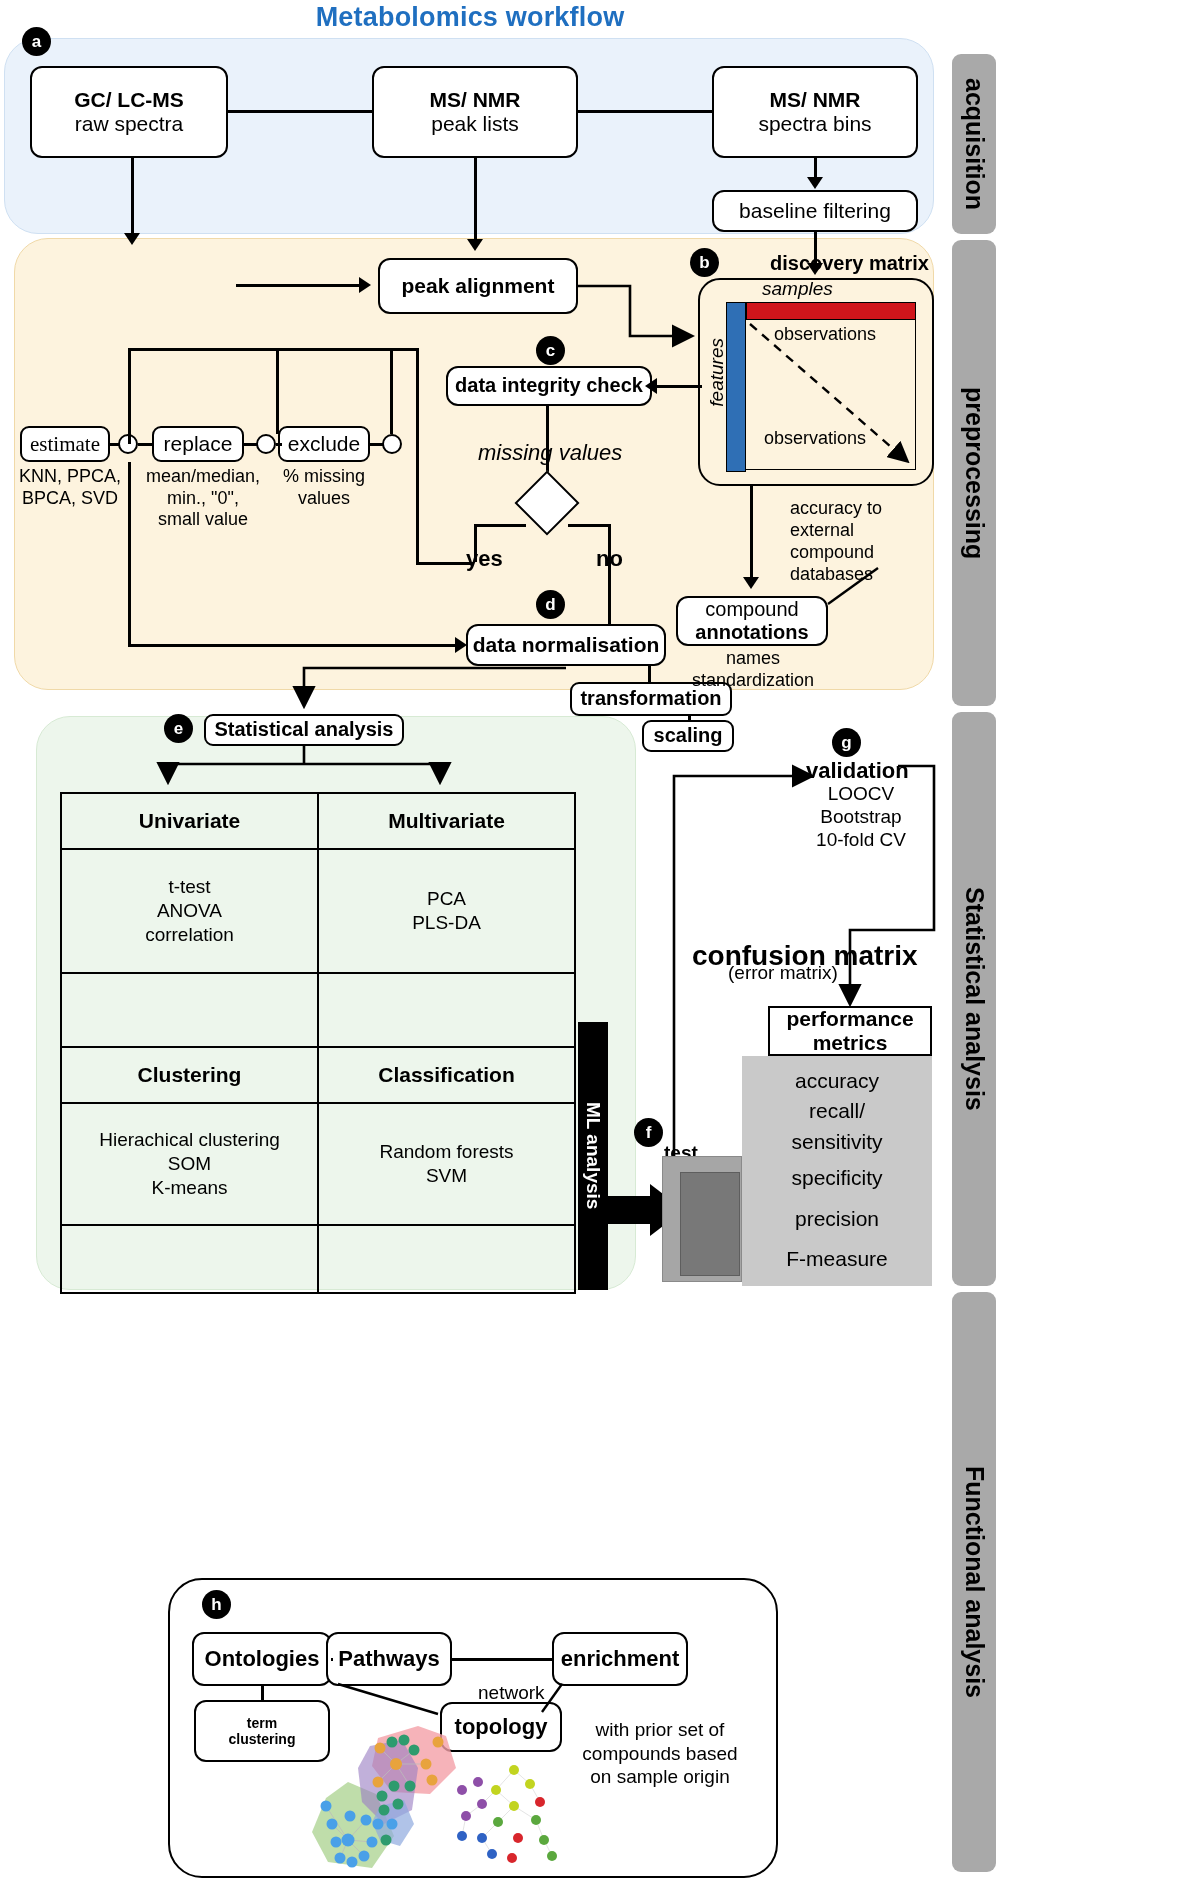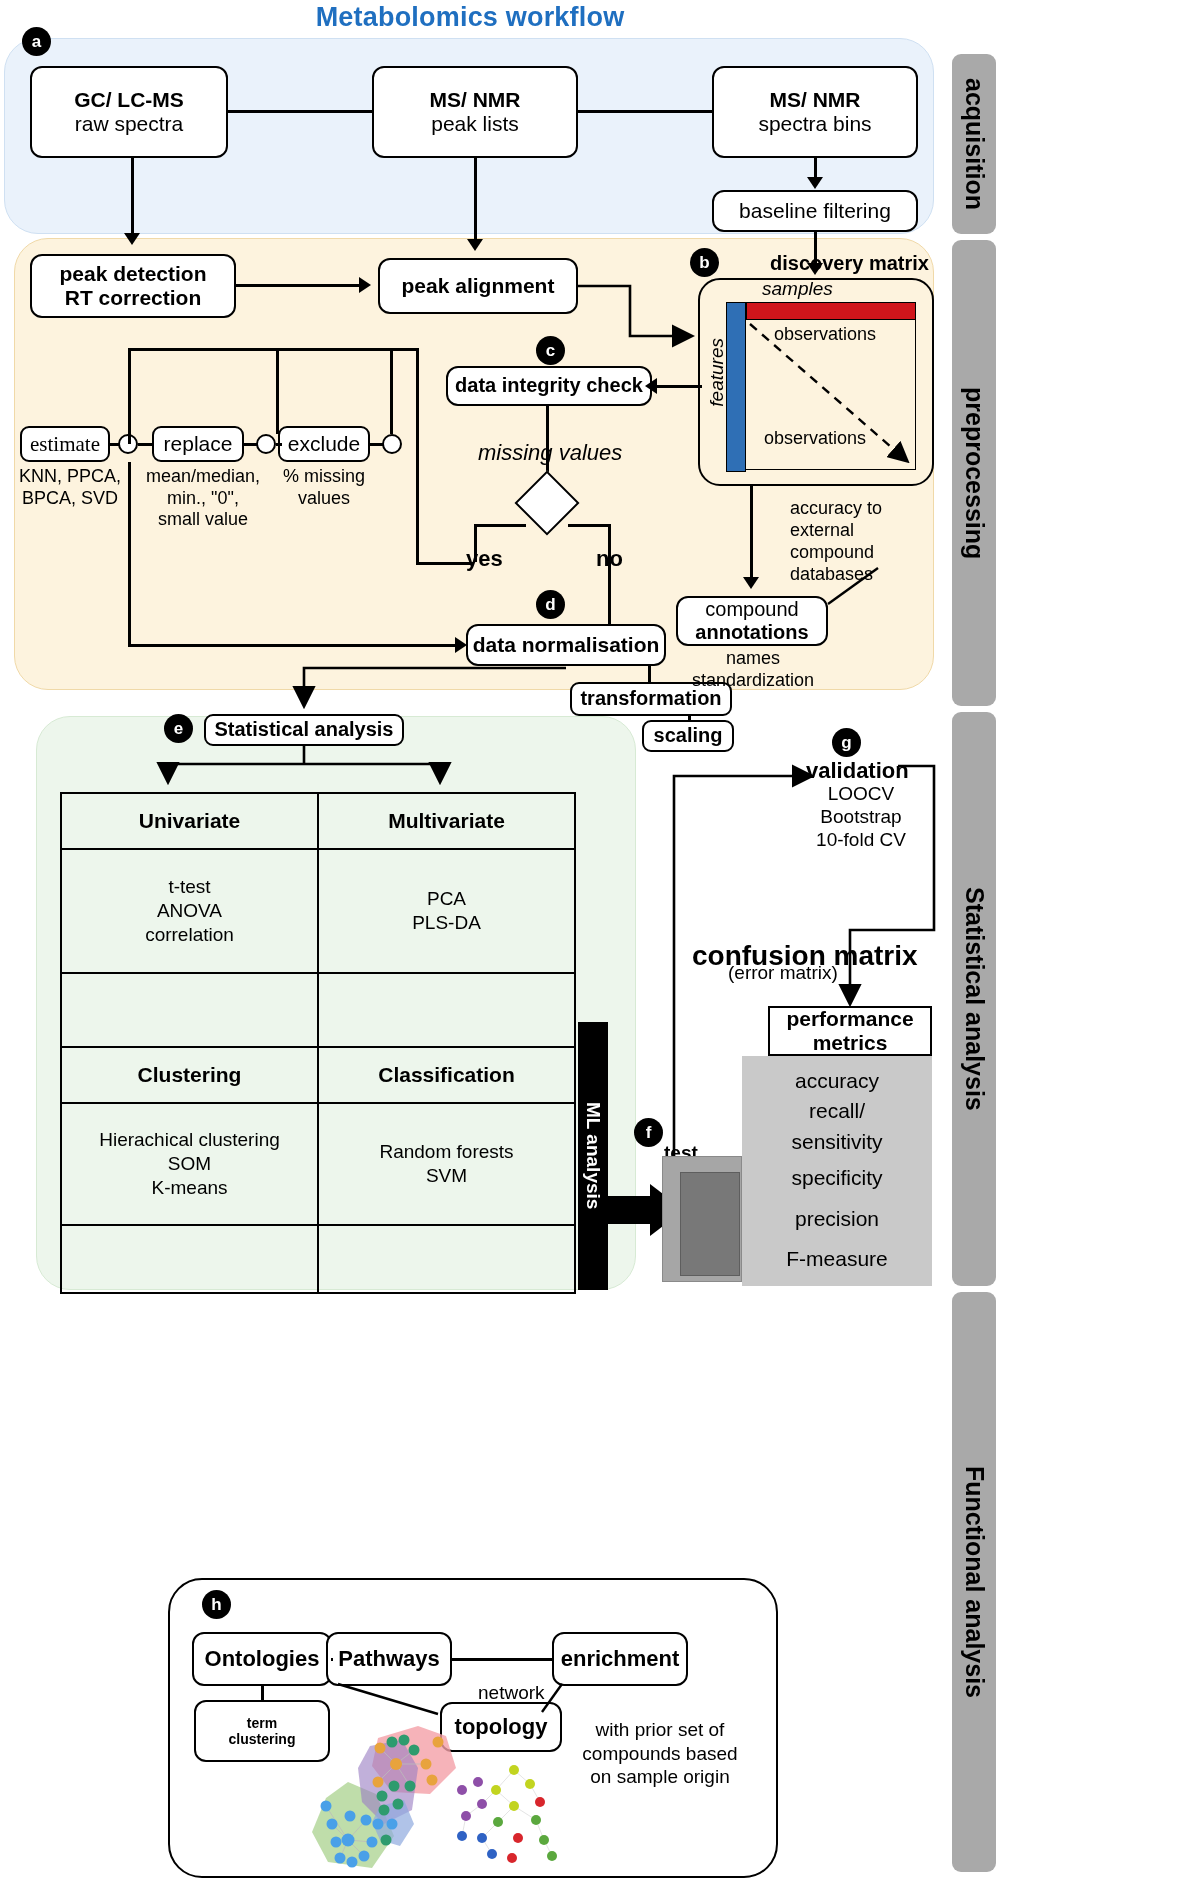--- a/index.html
+++ b/index.html
@@ -138,24 +138,20 @@
 
   <div class="abs ln hln" style="left:228px;top:110px;width:144px;"></div>
   <div class="abs ln hln" style="left:578px;top:110px;width:134px;"></div>
 
   <div class="abs nbox" style="left:712px;top:190px;width:206px;height:42px;font-size:21px;">
     <div>baseline filtering</div>
   </div>
   <div class="abs ln vln" style="left:814px;top:158px;height:20px;"></div>
   <div class="abs ar-d" style="left:807px;top:177px;"></div>
 
-  <div class="abs nbox" style="left:30px;top:254px;width:206px;height:64px;font-size:21px;">
-    <div class="b">peak detection</div>
-    <div class="b">RT correction</div>
-  </div>
   <div class="abs ln vln" style="left:131px;top:158px;height:76px;"></div>
   <div class="abs ar-d" style="left:124px;top:233px;"></div>
 
   <div class="abs nbox" style="left:378px;top:258px;width:200px;height:56px;font-size:21px;">
     <div class="b">peak alignment</div>
   </div>
   <div class="abs ln hln" style="left:236px;top:284px;width:124px;"></div>
   <div class="abs ar-r" style="left:359px;top:277px;"></div>
   <div class="abs ln vln" style="left:474px;top:158px;height:82px;"></div>
   <div class="abs ar-d" style="left:467px;top:239px;"></div>

